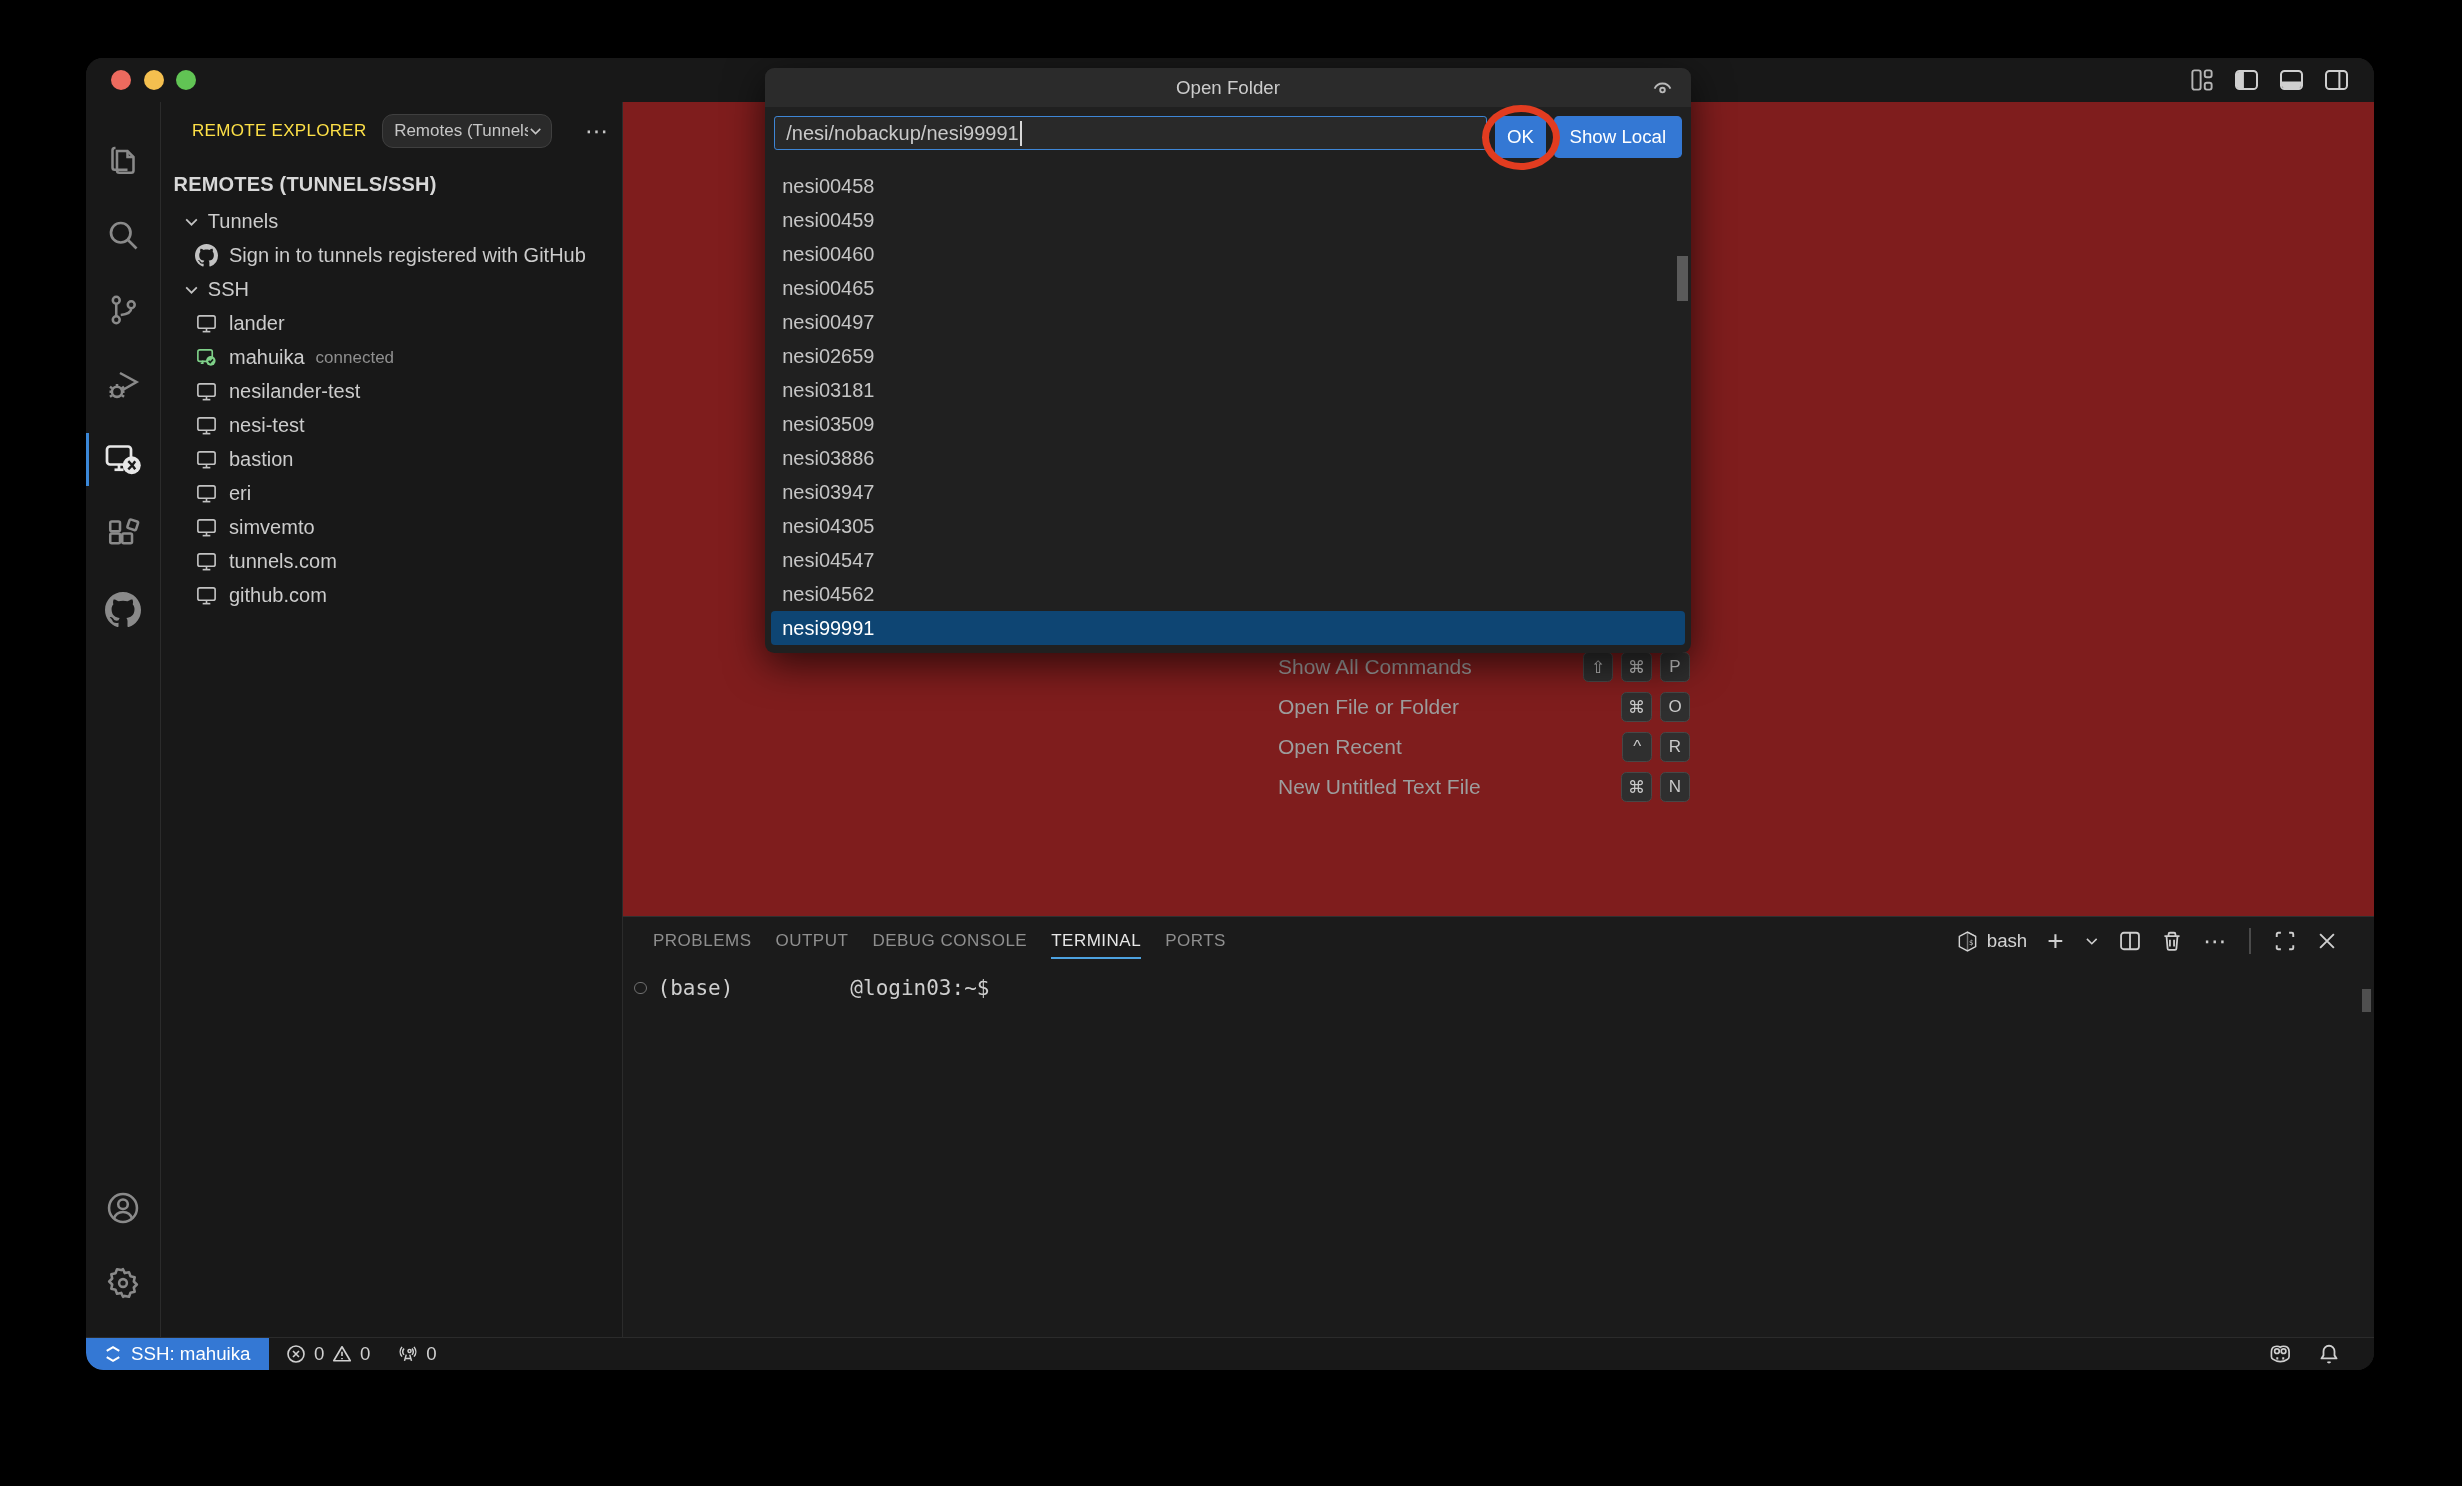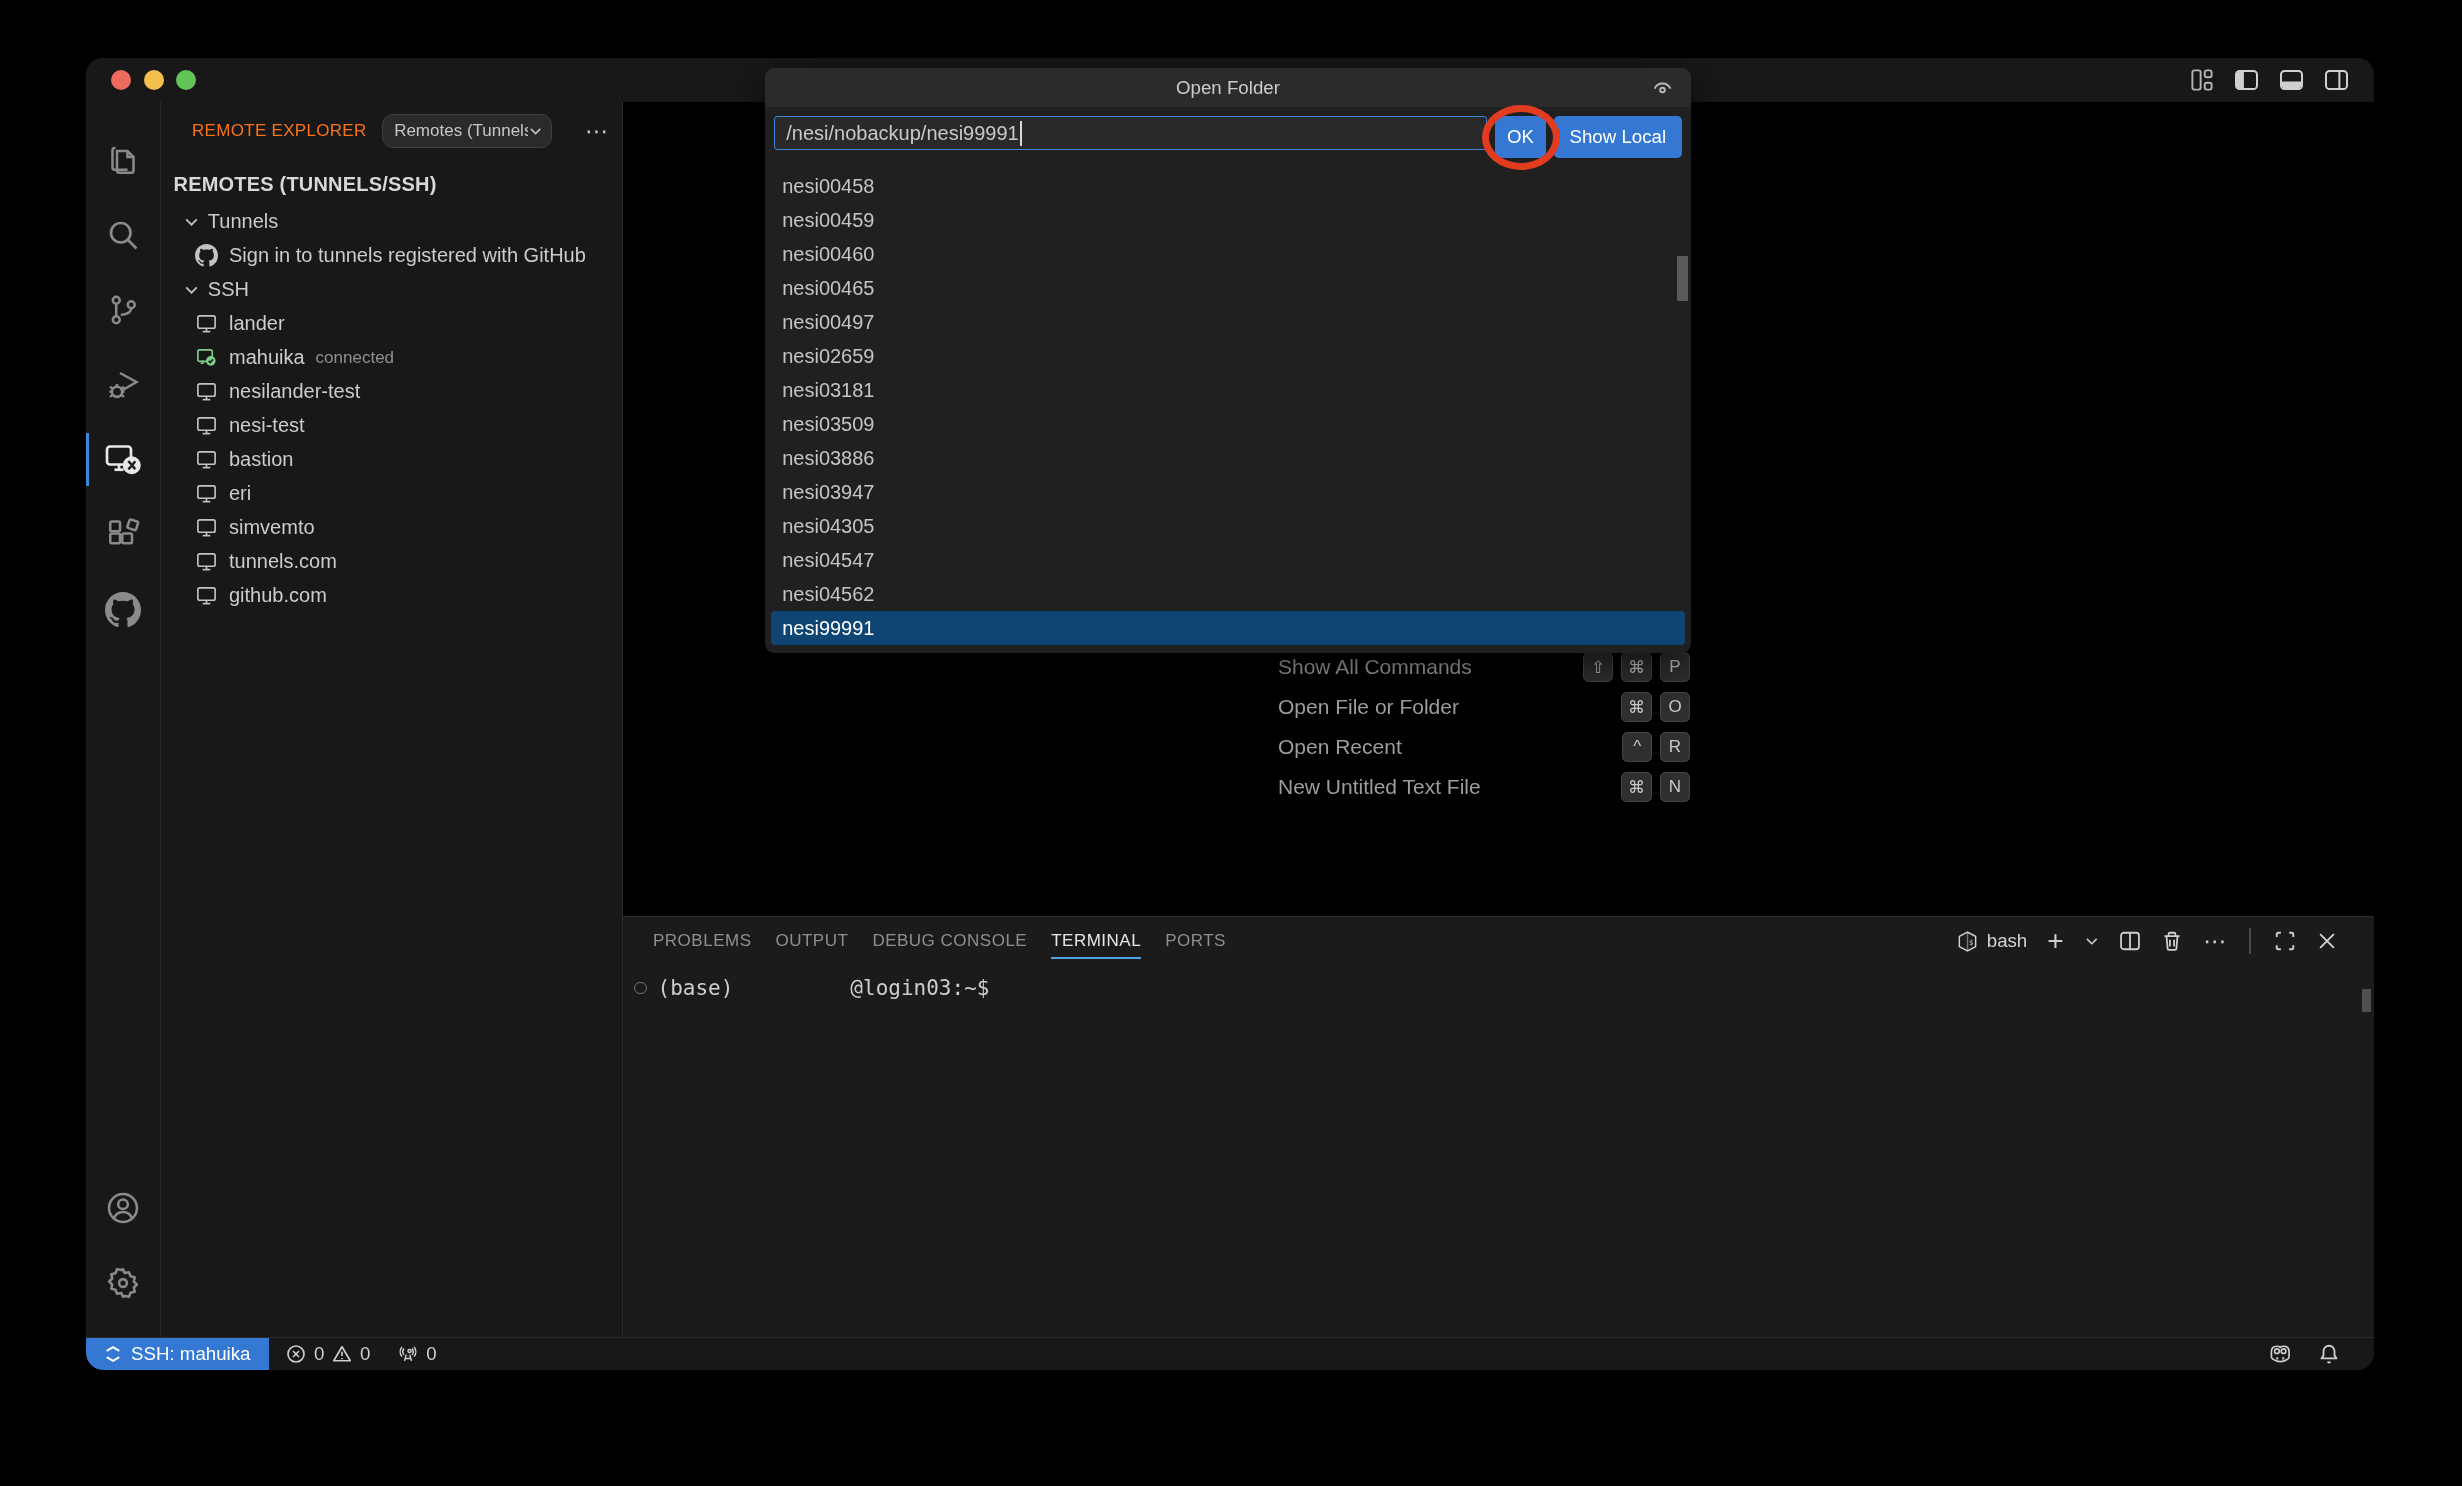--- a/index.html
+++ b/index.html
@@ -20,36 +20,36 @@
   .bodyrow { flex:1 1 auto; display:flex; min-height:0; }
 
   .activitybar { width:75px; background:#181818; border-right:0.8px solid #2b2b2b; display:flex; flex-direction:column; align-items:stretch; padding-top:20px; padding-bottom:17px; }
   .ab-item { height:75px; display:flex; align-items:center; justify-content:center; color:#8a8a8a; position:relative; }
   .ab-item.active { color:#e7e7e7; }
   .ab-item.active::before { content:""; position:absolute; left:0; top:11px; bottom:11px; width:3.1px; background:#3b88d8; }
   .ab-spacer { flex:1; }
 
   .sidebar { width:462px; background:#181818; border-right:0.8px solid #2b2b2b; display:flex; flex-direction:column; color:#cccccc; }
   .sb-header { height:58px; display:flex; align-items:center; padding:0 14px 0 31px; }
-  .sb-title { font-size:17px; color:#f97316; letter-spacing:0.3px; white-space:nowrap; }
+  .sb-title { font-size:17px; color:#fde047; letter-spacing:0.3px; white-space:nowrap; }
   .sb-select { margin-left:15.6px; width:170px; height:34px; background:#2a2a2a; border:0.8px solid #3f3f3f; border-radius:11px;
                display:flex; align-items:center; justify-content:space-between; padding:0 7.8px 0 11px; font-size:17px; color:#c6c6c6; overflow:hidden; }
   .sb-select .lbl { white-space:nowrap; overflow:hidden; }
   .sb-more { margin-left:auto; color:#c6c6c6; font-size:23px; line-height:1; }
   .sb-section { font-weight:bold; font-size:20px; color:#d8d8d8; padding:12.5px 0 9.3px 12.5px; letter-spacing:0.2px; }
   .tree { font-size:20px; }
   .trow { height:34px; display:flex; align-items:center; }
   .trow .twisty { margin-left:22px; color:#c3c3c3; }
   .trow .twisty + .tlabel { margin-left:7.8px; }
   .trow .ticon { margin-left:34px; color:#c3c3c3; flex:0 0 auto; }
   .trow .ticon.green { color:#7fd189; }
   .trow .tlabel { margin-left:11px; white-space:nowrap; }
   .trow .tdesc { margin-left:11px; font-size:17px; color:#8f8f8f; }
 
-  .main { flex:1; display:flex; flex-direction:column; background:#000000; min-width:0; }
+  .main { flex:1; display:flex; flex-direction:column; background:#7f1d1d; min-width:0; }
   .editor { height:814px; position:relative; }
 
   .welcome { position:absolute; left:655px; top:545px; width:412px; }
   .wrow { height:40px; display:flex; align-items:center; justify-content:space-between; }
   .wlabel { font-size:21px; color:#9d9d9d; }
   .wkeys { display:flex; gap:7.8px; }
   .key { min-width:30px; height:30px; padding:0 6.2px; background:#2f2f2f; border:0.8px solid #474747; border-radius:5.4px;
          display:flex; align-items:center; justify-content:center; font-size:17px; color:#c9c9c9; }
 
   

